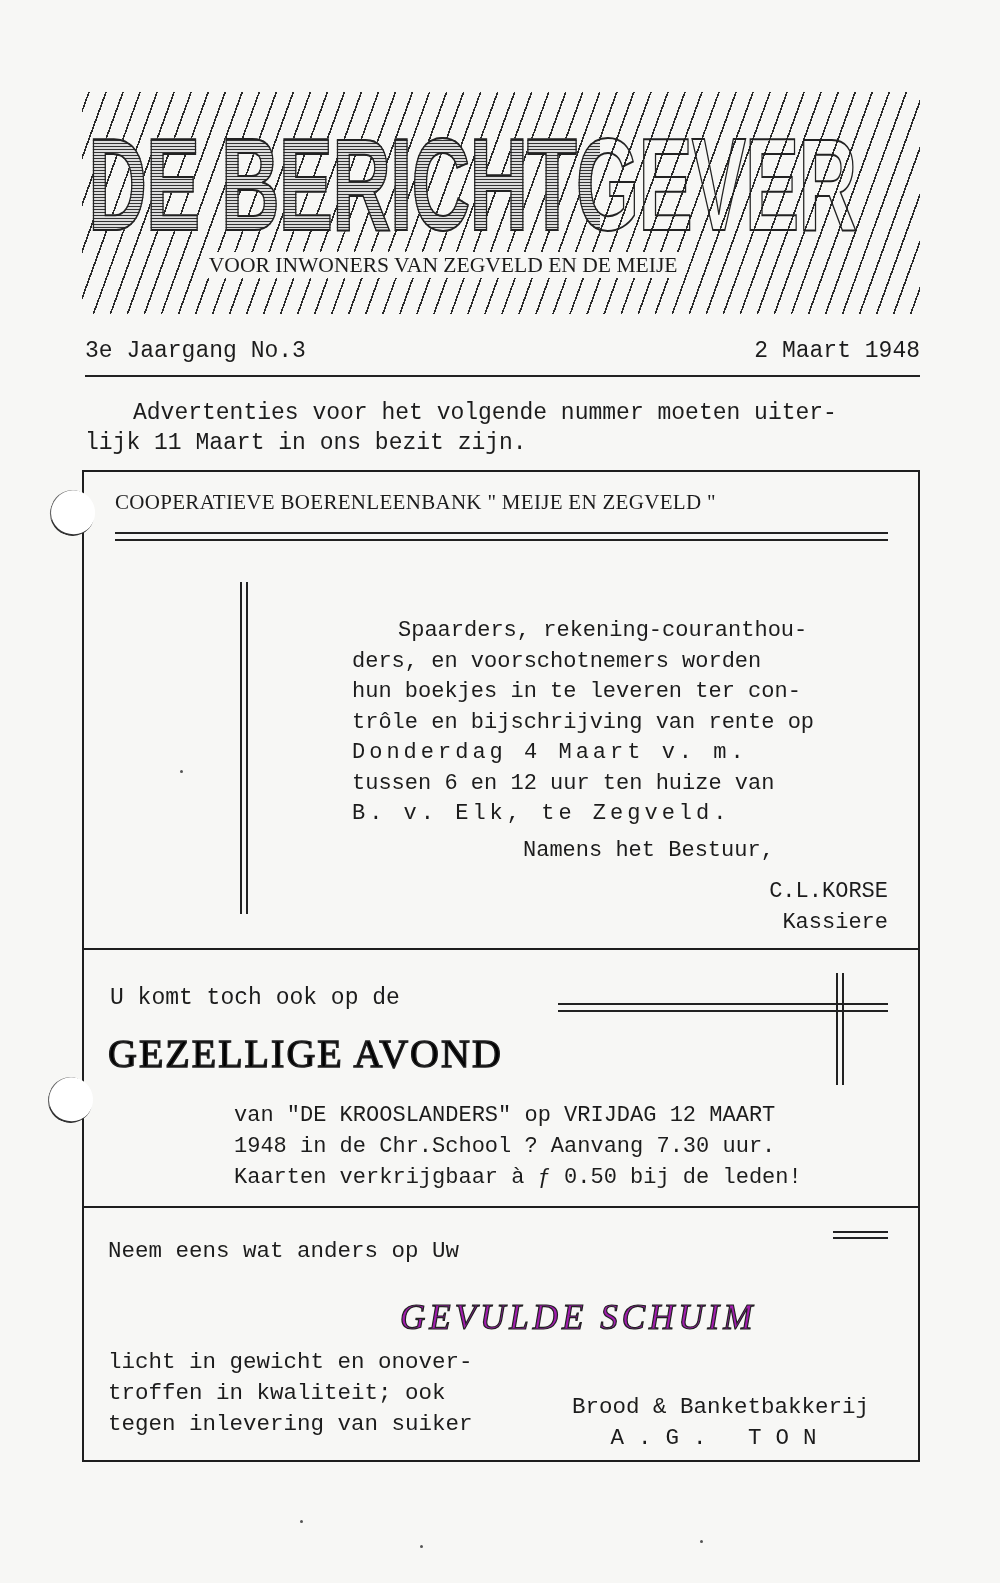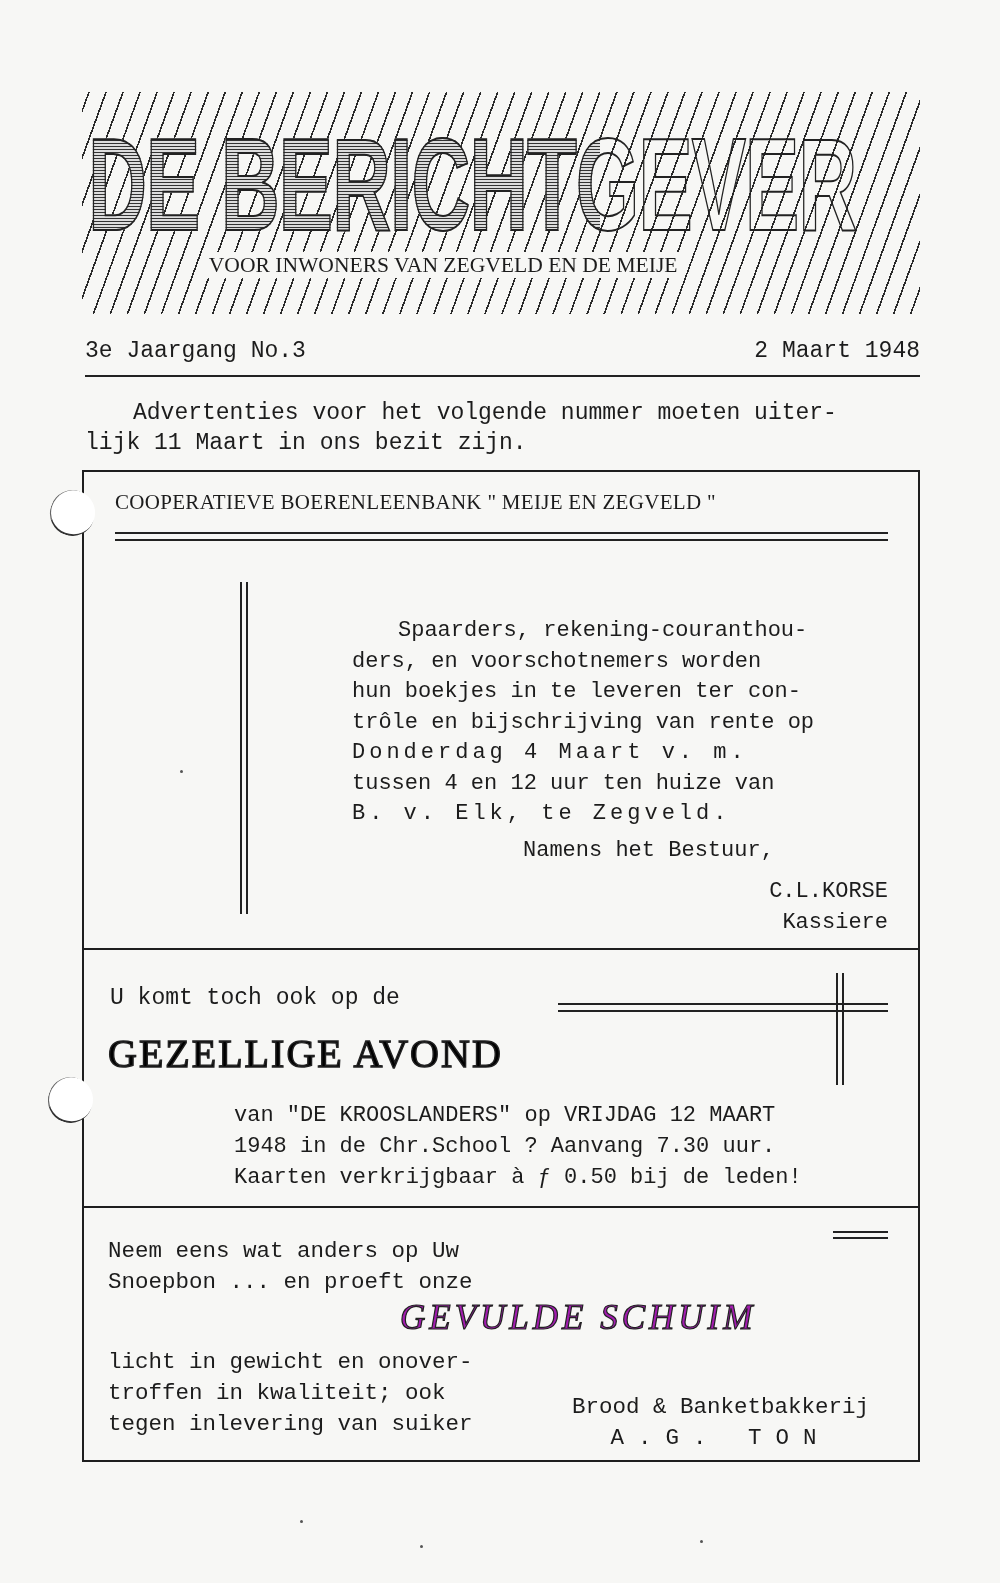--- a/index.html
+++ b/index.html
@@ -143,21 +143,21 @@
 
 <div class="abs bank-head">COOPERATIEVE BOERENLEENBANK  " MEIJE EN ZEGVELD "</div>
 <div class="abs dbl-h bank-rule"></div>
 <div class="abs dbl-v bank-vline"></div>
 <div class="abs bank-body">
   <div class="indent">Spaarders, rekening-couranthou-</div>
   <div>ders,  en  voorschotnemers worden</div>
   <div>hun boekjes in te leveren ter con-</div>
   <div>trôle en bijschrijving van rente op</div>
   <div class="spaced">Donderdag 4 Maart   v. m.</div>
-  <div>tussen 4 en 12 uur  ten huize van</div>
+  <div>tussen 6 en 12 uur  ten huize van</div>
   <div class="spaced">B. v. Elk, te Zegveld.</div>
 </div>
 <div class="abs bank-sign1">Namens het Bestuur,</div>
 <div class="abs bank-sign2">
   <div>C.L.KORSE</div>
   <div>Kassiere</div>
 </div>
 
 <div class="abs avond-pre">U komt toch ook op de</div>
 <div class="abs avond-title">GEZELLIGE AVOND</div>
@@ -165,21 +165,20 @@
 <div class="abs dbl-v avond-vline"></div>
 <div class="abs avond-body">
   <div>van "DE KROOSLANDERS" op VRIJDAG 12 MAART</div>
   <div>1948 in de Chr.School ? Aanvang 7.30 uur.</div>
   <div>Kaarten verkrijgbaar à ƒ 0.50 bij de leden!</div>
 </div>
 
 <div class="abs dbl-h schuim-rule"></div>
 <div class="abs schuim-top">
   <div>Neem eens wat anders op Uw</div>
-  <div>Snoepbon ... en proeft onze</div>
 </div>
 <div class="abs schuim-title">GEVULDE SCHUIM</div>
 <div class="abs schuim-bottom">
   <div>licht in gewicht en onover-</div>
   <div>troffen in kwaliteit;  ook</div>
   <div>tegen inlevering van suiker</div>
 </div>
 <div class="abs bakker">
   <div>Brood &amp; Banketbakkerij</div>
   <div class="name">A.G. TON</div>

